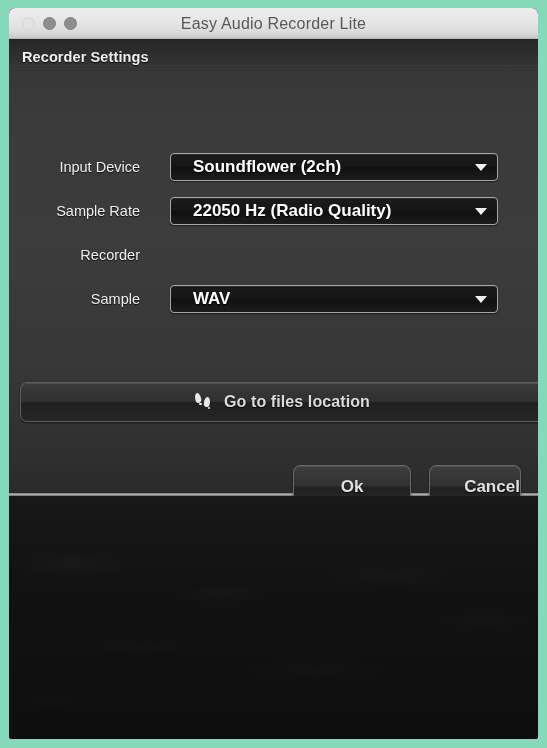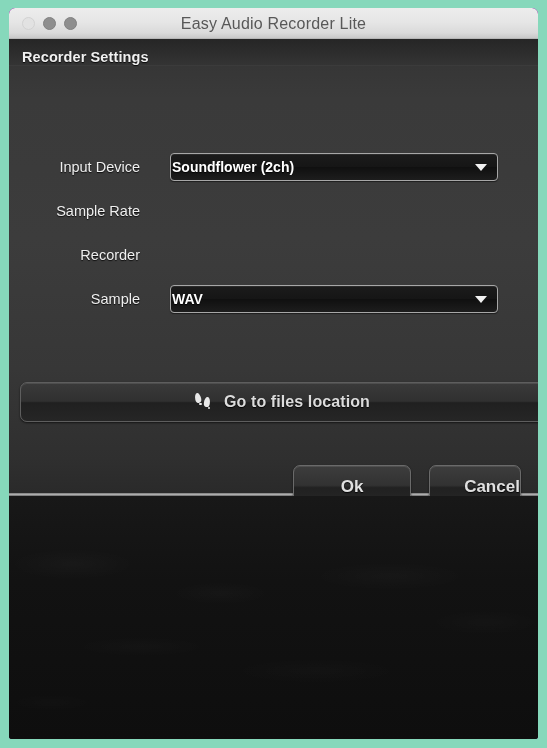--- a/index.html
+++ b/index.html
@@ -143,22 +143,22 @@
     box-sizing: border-box;
     border: 1px solid #a7a7a7;
     border-radius: 4px;
     background: linear-gradient(to bottom, #1b1b1b 0%, #161616 48%, #101010 52%, #1d1d1d 100%);
     box-shadow: inset 0 1px 0 rgba(255,255,255,0.07), 0 1px 1px rgba(0,0,0,0.5);
     display: flex;
     align-items: center;
     cursor: default;
   }
   .dropdown-value {
-    padding-left: 1px;
-    font-size: 14px;
+    padding-left: 22px;
+    font-size: 17px;
     font-weight: bold;
     color: #ffffff;
     text-shadow: 0 1px 1px rgba(0,0,0,0.9);
     white-space: nowrap;
     overflow: hidden;
   }
   .dropdown-arrow {
     position: absolute;
     right: 10px;
     top: 50%;
@@ -302,20 +302,24 @@
         <div class="form-row">
           <div class="row-label">Input Device</div>
           <div class="dropdown">
             <span class="dropdown-value">Soundflower (2ch)</span>
             <span class="dropdown-arrow"></span>
           </div>
         </div>
 
         <div class="form-row">
           <div class="row-label">Sample Rate</div>
+          <div class="dropdown">
+            <span class="dropdown-value">22050 Hz (Radio Quality)</span>
+            <span class="dropdown-arrow"></span>
+          </div>
         </div>
 
         <div class="form-row">
           <div class="row-label">Recorder</div>
         </div>
 
         <div class="form-row">
           <div class="row-label">Sample</div>
           <div class="dropdown">
             <span class="dropdown-value">WAV</span>

